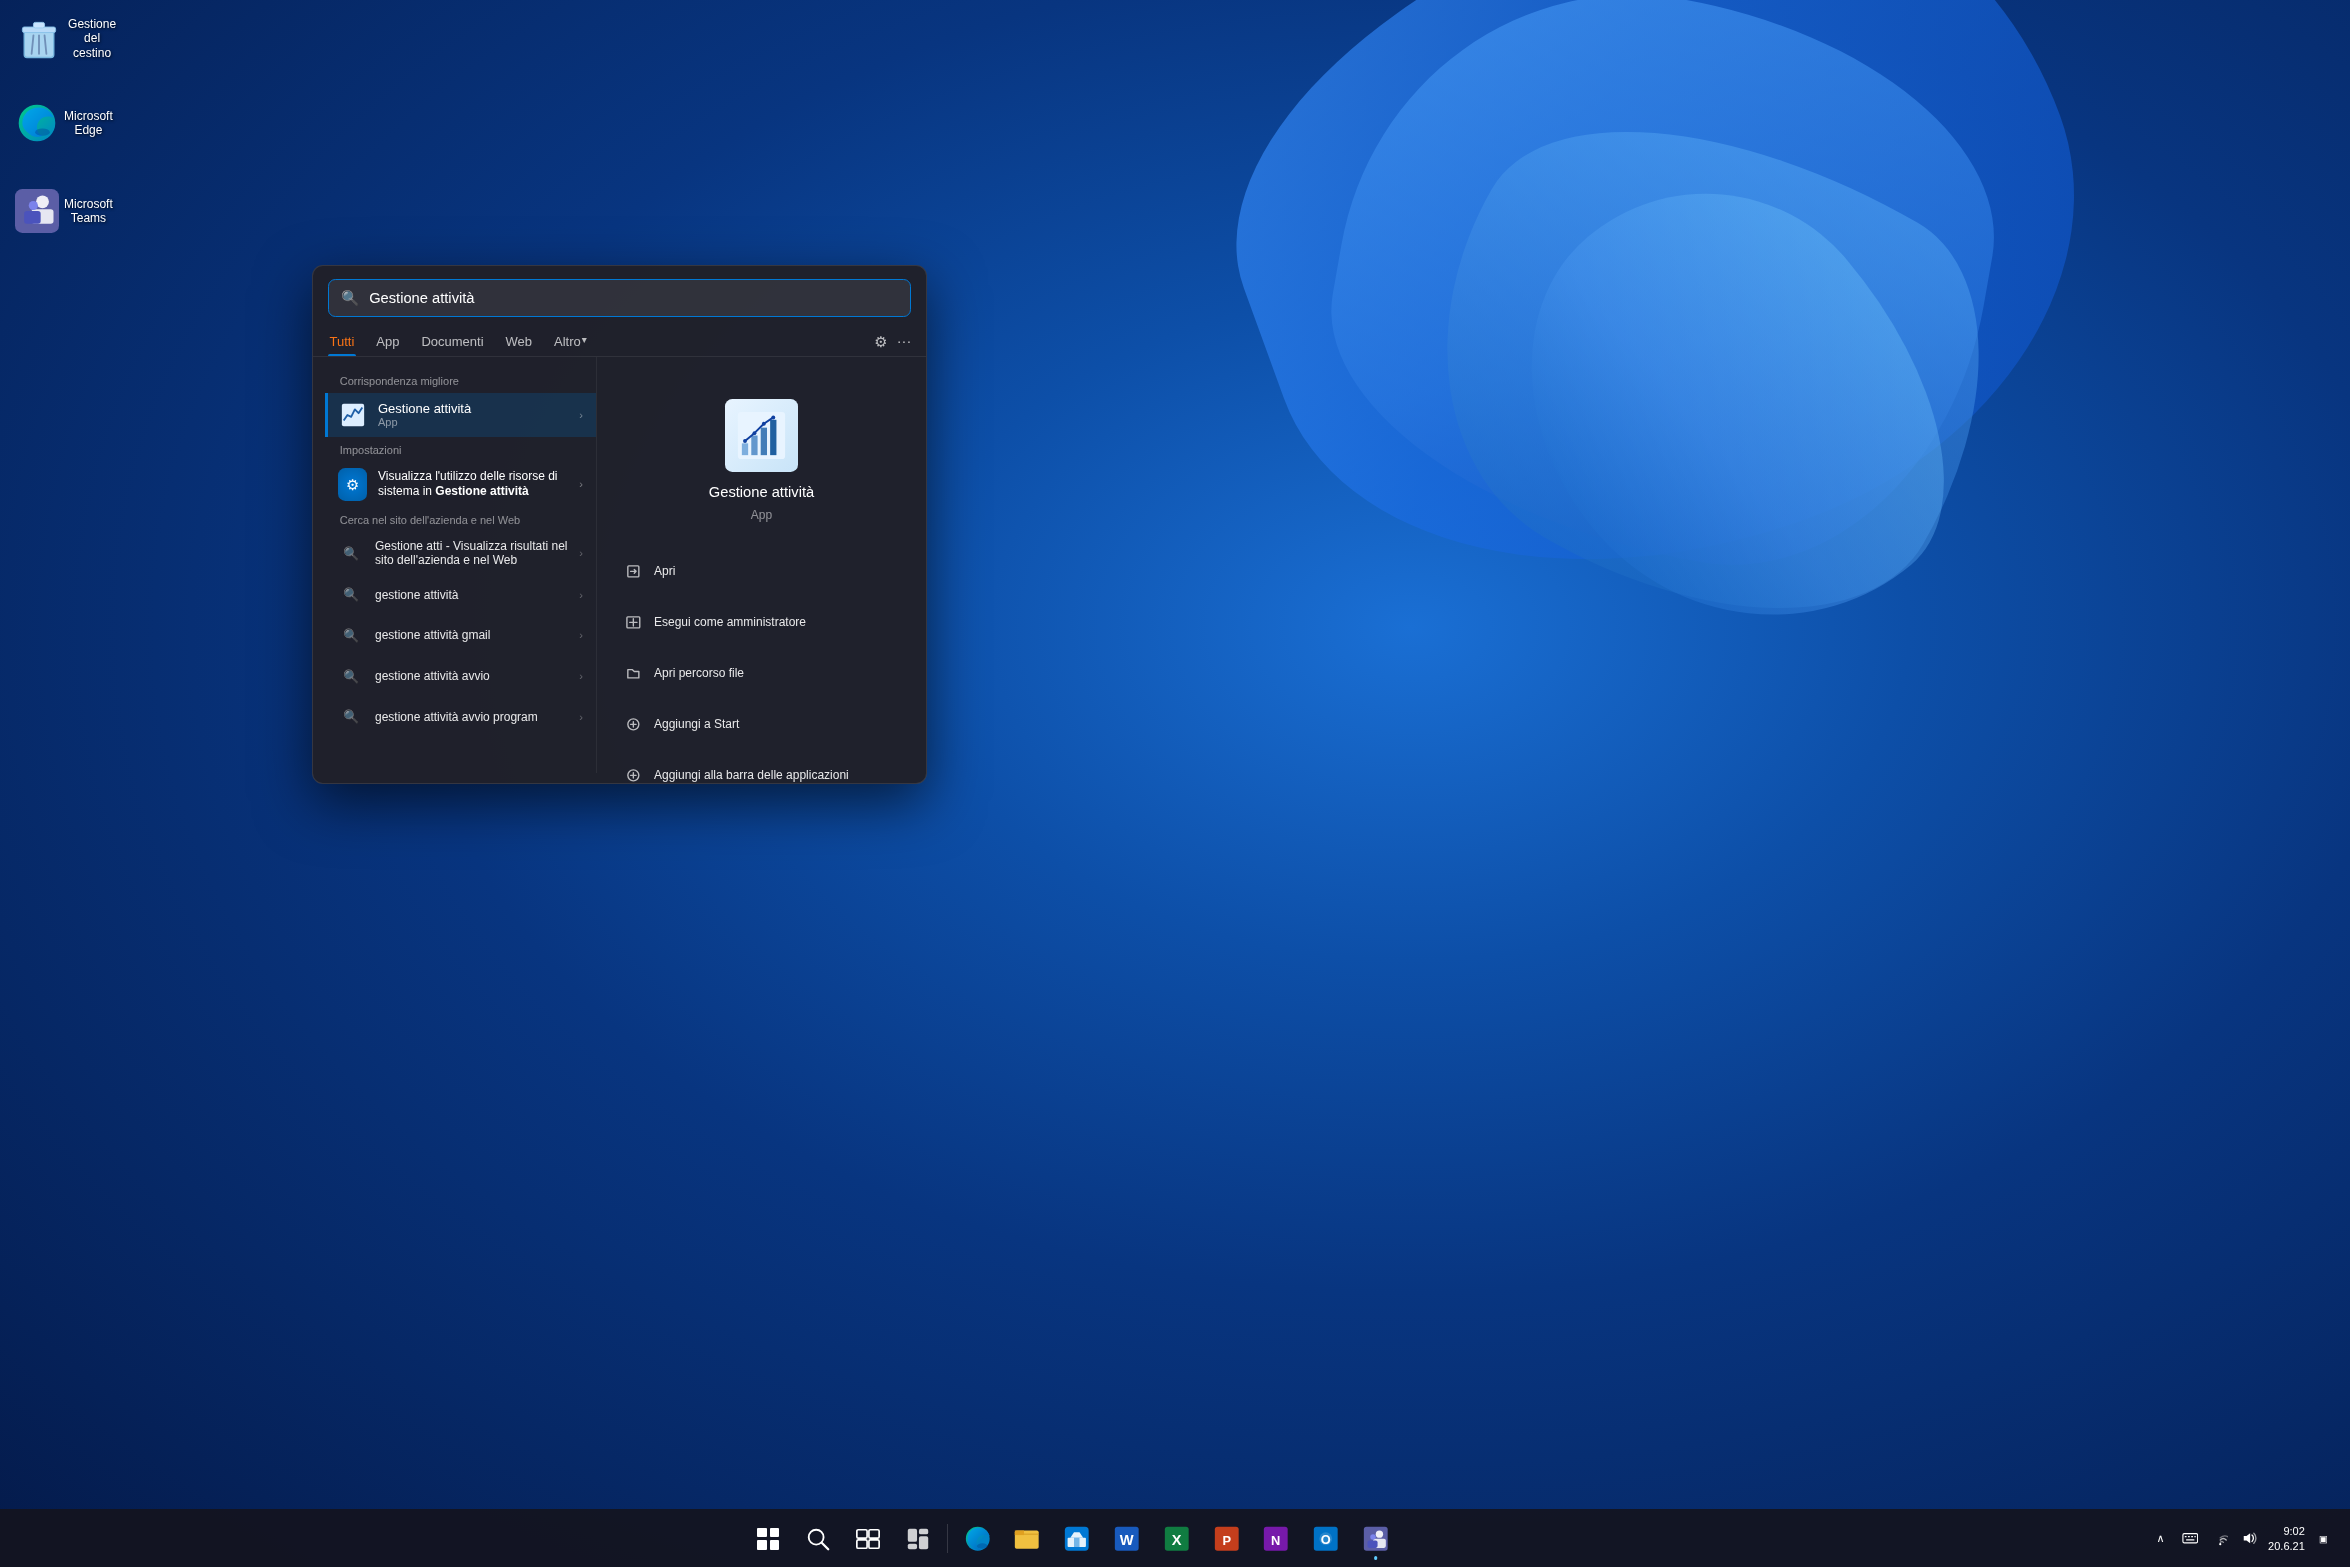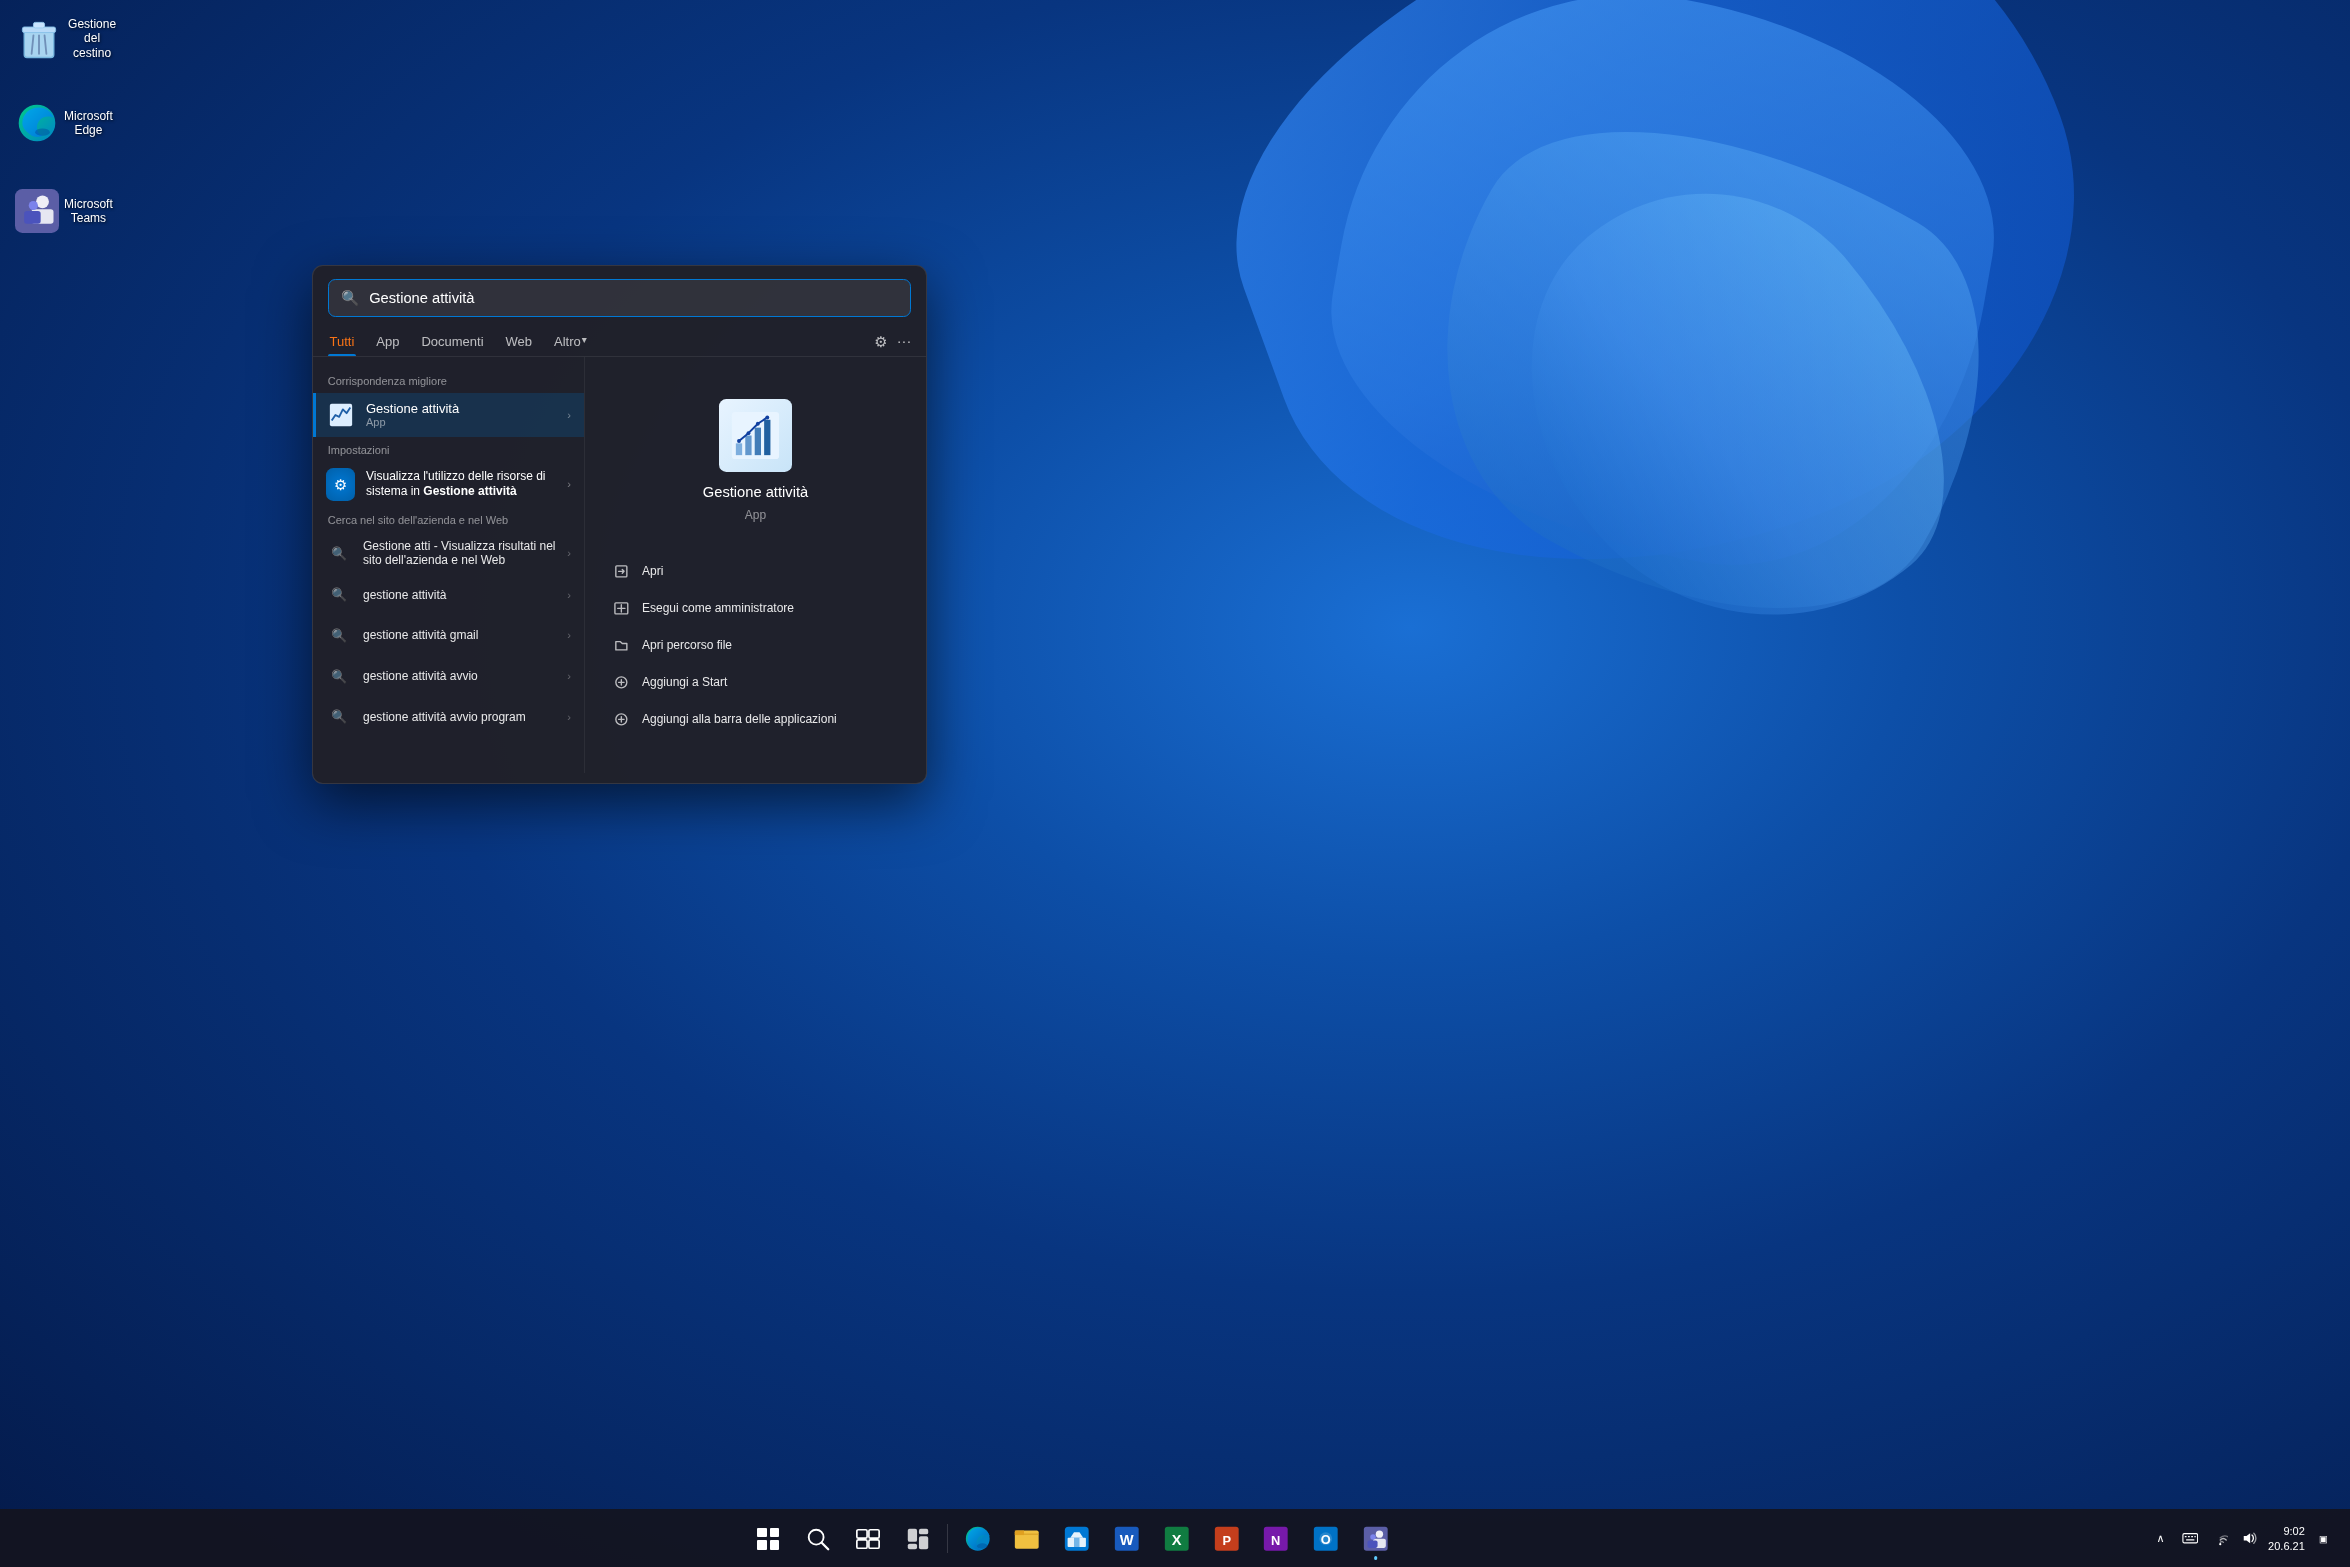--- a/index.html
+++ b/index.html
@@ -237,20 +237,21 @@
       display: flex;
       gap: 9.2px;
       color: rgba(255,255,255,0.7);
       font-size: 16.5px;
     }
 
     
     .search-content {
       display: flex;
       height: calc(100% - 101px);
+      padding-left: 12px;
     }
 
     
     .left-panel {
       width: 272px;
       padding: 11px 0;
       border-right: 0.9px solid rgba(255,255,255,0.06);
       overflow-y: auto;
     }
 
@@ -388,21 +389,21 @@
     }
 
     .app-type {
       color: rgba(255,255,255,0.5);
       font-size: 12px;
     }
 
     .app-actions {
       display: flex;
       flex-direction: column;
-      gap: 4px;
+      gap: 18px;
       width: 100%;
       margin-top: 14.7px;
     }
 
     .app-action {
       display: flex;
       align-items: center;
       gap: 11px;
       padding: 7.3px 9.2px;
       cursor: pointer;

